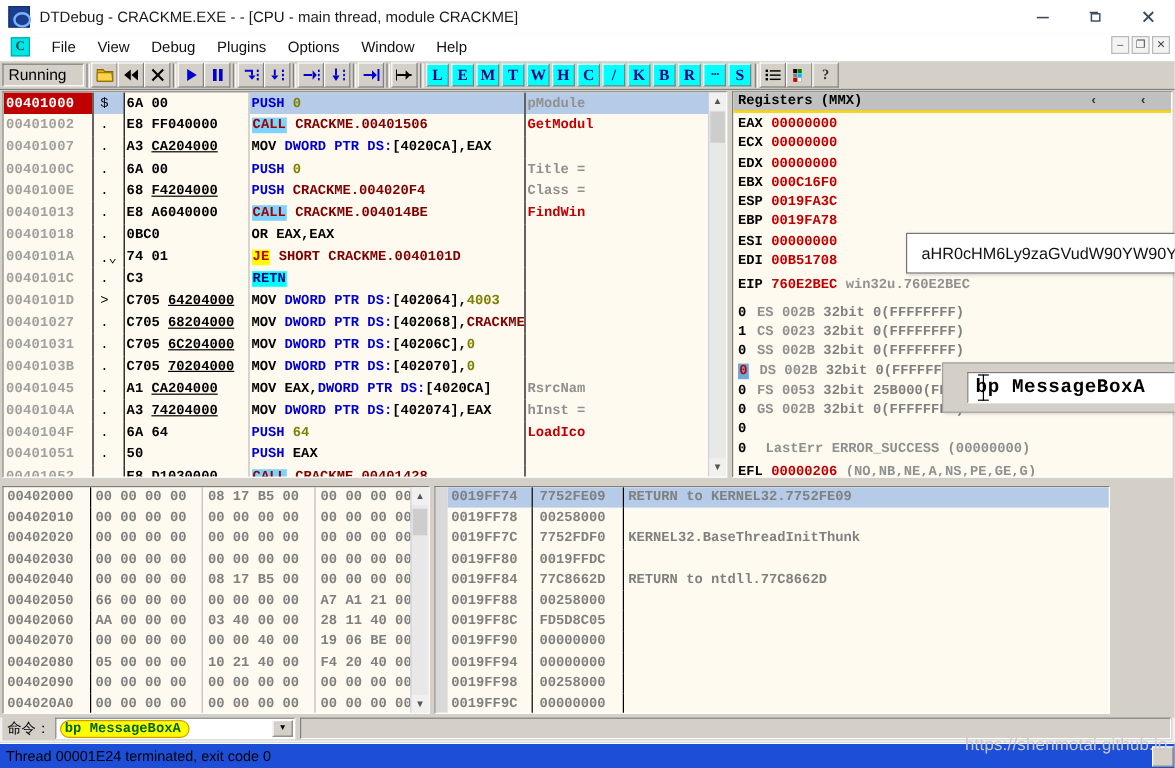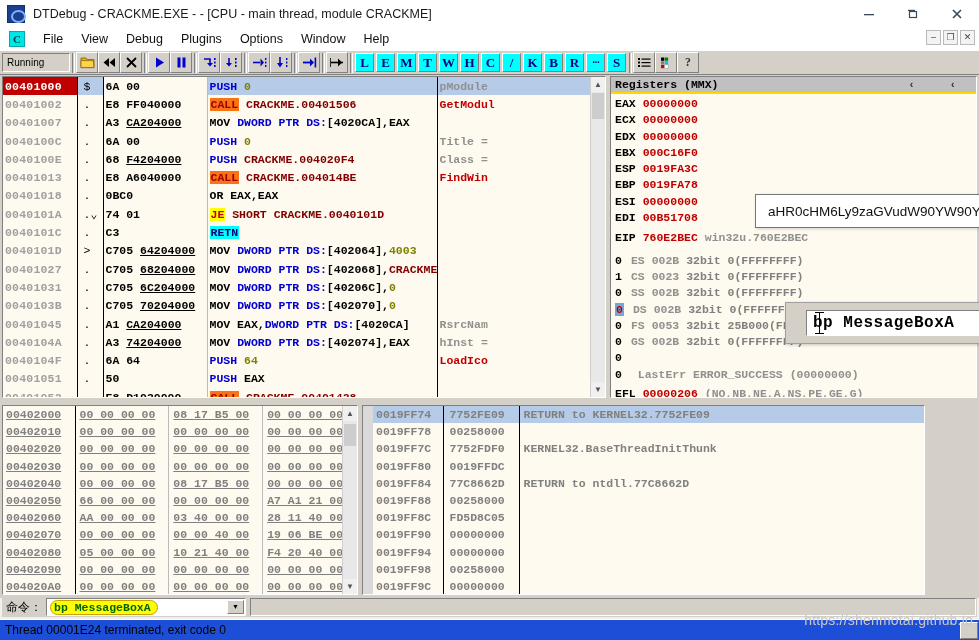--- a/index.html
+++ b/index.html
@@ -70,21 +70,21 @@
   .toolbar {
     position: absolute; left: 0; top: 50px; width: 979px; height: 24px;
     background: #d4d0c8;
     border-top: 1px solid #ffffff;
     display: flex; align-items: center;
   }
   .status-box {
     width: 68px; height: 19px; margin-left: 2px;
     background: #d4d0c8;
     border: 1px solid; border-color: #808080 #ffffff #ffffff #808080;
-    font-size: 10px; color: #000; line-height: 17px; padding-left: 4px;
+    font-size: 13px; color: #000; line-height: 17px; padding-left: 4px;
     font-family: "Liberation Sans", sans-serif;
   }
   .tb-sep { width: 6px; height: 20px; flex: 0 0 auto; }
   .tb-sep:after {
     content: ""; display: block; margin: 0 auto;
     width: 1px; height: 20px;
     border-left: 1px solid #808080; border-right: 1px solid #ffffff;
   }
   .tb-btn {
     width: 22px; height: 21px; flex: 0 0 auto;
@@ -126,21 +126,21 @@
   .code-table td { padding: 0 0 0 2px; height: 18.3px; white-space: nowrap; overflow: hidden; }
   .c-addr { width: 74px; color: #a0a0a0; font-weight: bold; letter-spacing: 0.2px; }
   .c-mark { width: 26px; color: #000; text-align: left; padding-left: 6px !important;
             border-left: 1px solid #000; border-right: 1px solid #000; }
   .c-bytes { width: 104px; color: #000; font-weight: bold; }
   .c-dis   { width: 230px; color: #000; font-weight: bold; border-left: 1px solid #bbb; }
   .c-cmt   { color: #909090; font-weight: bold; border-left: 1px solid #000; }
   tr.cur .c-addr { background: #c00000; color: #ffffff; }
   tr.cur .c-dis, tr.cur .c-cmt, tr.cur .c-mark { background: #b5cbe8; }
   .kw-push { color: #0000d0; }
-  .kw-call { color: #a00000; background: #f97316; padding: 0 1px; }
+  .kw-call { color: #a00000; background: #7dd3fc; padding: 0 1px; }
   .kw-jmp  { color: #c00000; background: #ffff00; padding: 0 1px; }
   .kw-ret  { color: #000080; background: #00ffff; padding: 0 1px; }
   .kw-mov  { color: #000; }
   .kw-blue { color: #0000d0; }
   .kw-mod  { color: #800000; }
   .kw-num  { color: #808000; }
   .underl  { text-decoration: underline; margin-top: 48px; }
   .cmt-hi  { color: #c00000; font-weight: bold; }
 
   
@@ -167,21 +167,21 @@
 
   
   #dump {
     left: 2px; top: 405px; width: 356px; height: 190px;
     background: #fffaf0; overflow: hidden;
   }
   .dump-table {
     font-family: "Liberation Mono", monospace; font-size: 11.5px; font-weight: bold;
     border-collapse: collapse; table-layout: fixed; width: 100%;
   }
-  .dump-table td { height: 17.2px; color: #808080; white-space: nowrap; padding: 0; text-decoration: underline; }
+  .dump-table td { height: 17.2px; color: #808080; white-space: nowrap; padding: 0; }
   .d-addr { width: 72px; padding-left: 3px !important; border-right: 1px solid #000; }
   .d-grp  { padding-left: 4px !important; border-right: 1px solid #bbb; }
 
   
   #stack {
     left: 362px; top: 405px; width: 563px; height: 190px;
     background: #fffaf0; overflow: hidden;
   }
   .stack-table {
     font-family: "Liberation Mono", monospace; font-size: 11.5px; font-weight: bold;

